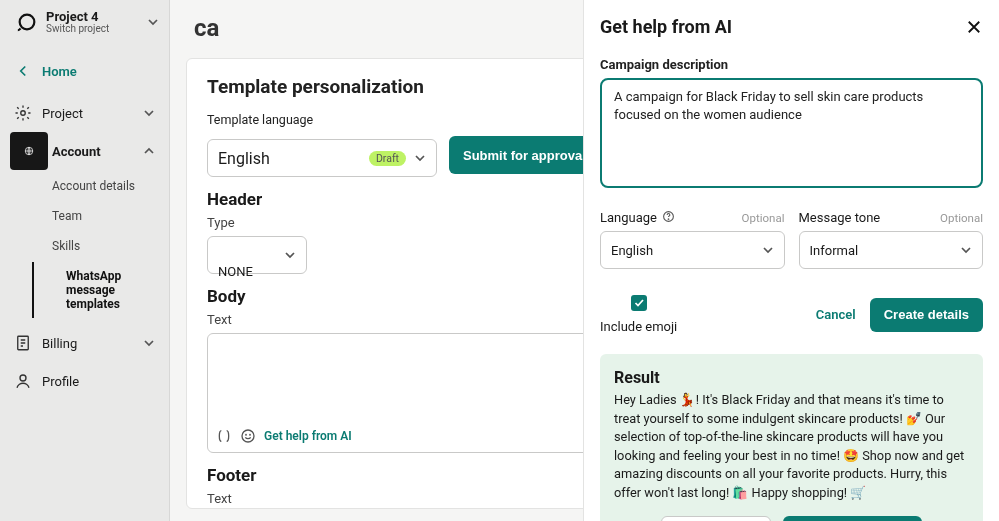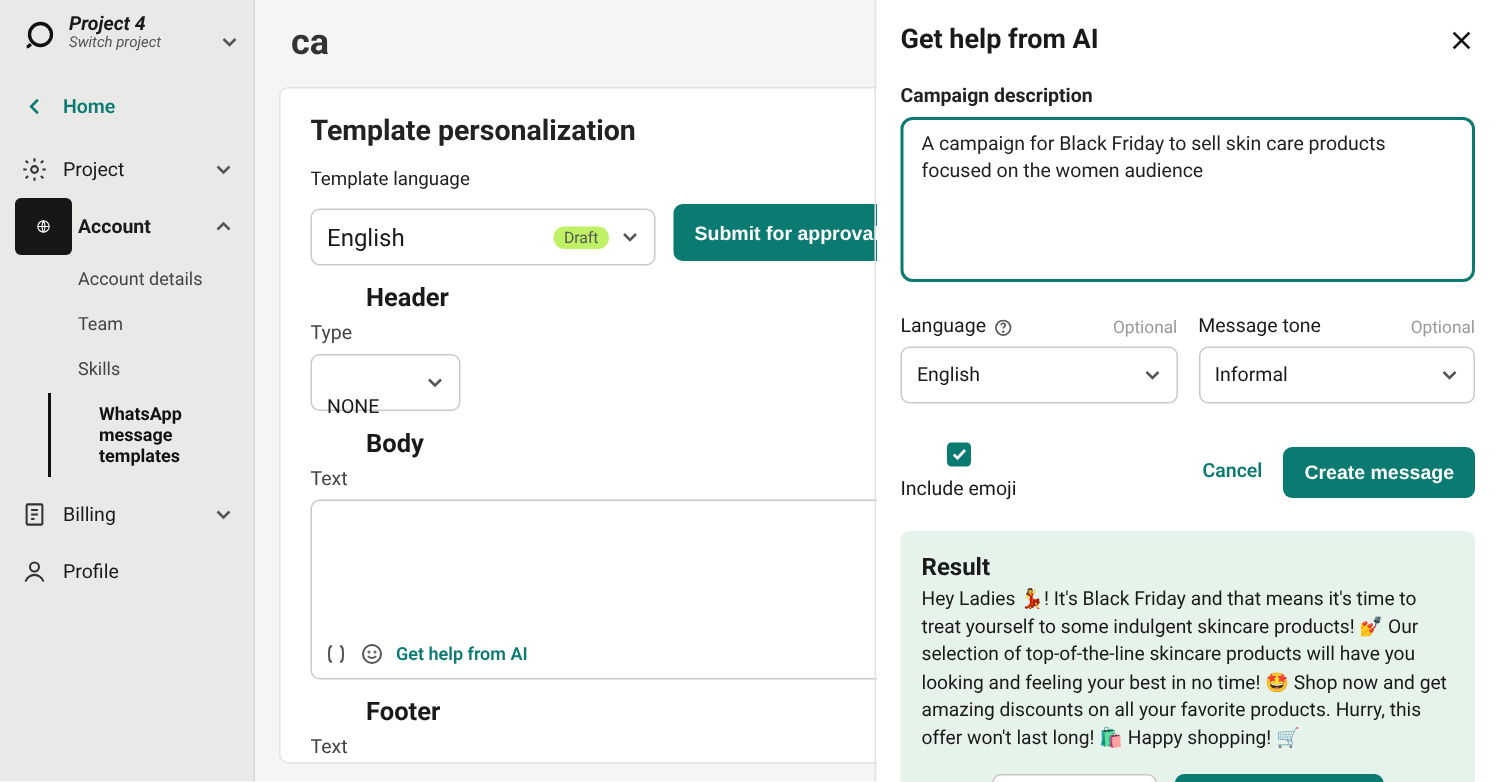--- a/index.html
+++ b/index.html
@@ -15,24 +15,23 @@
       position: absolute;
       left: 0; top: 0;
       width: 170px;
       height: 100%;
       background: #e9e9e8;
       border-right: 1px solid #d7d7d6;
       padding-top: 6px;
     }
     .proj-row {
       display: flex;
-      align-items: flex-end;
+      align-items: center;
       gap: 8px;
       padding: 4px 10px 12px 16px;
-      font-style: italic;
     }
     .logo-ring {
       width: 22px; height: 22px;
     }
     .proj-name { font-size: 13px; font-weight: 700; }
     .proj-switch { font-size: 10px; color: #555; }
     .home-row {
       display: flex;
       align-items: center;
       gap: 10px;
@@ -127,21 +126,20 @@
     }
     .row-split {
       display:flex;
       align-items:baseline;
       justify-content:space-between;
       margin-top: 12px;
     }
     .row-split h3 {
       font-size: 17px;
       font-weight:700;
-      margin-left:37px;
     }
     .hint {
       font-size: 11.5px;
       color:#888;
     }
     .subhead {
       font-size: 13px;
       color:#444;
       margin-top: 6px;
     }
@@ -479,21 +477,21 @@
   </div>
 
   <div class="field-label">
     <span>Campaign description</span>
   </div>
   <textarea class="desc-area" style="">A campaign for Black Friday to sell skin care products focused on the women audience</textarea>
 
   <div class="grid2">
     <div>
       <div class="mini-label">
-        <span style="display:flex;align-items:flex-end;gap:5px">
+        <span style="display:flex;align-items:flex-start;gap:5px">
           <span>Language</span>
           <span class="help-circle">
             <svg viewBox="0 0 24 24" width="13" height="13" stroke="#555" stroke-width="2" fill="none">
                 <circle cx="12" cy="12" r="9"></circle>
                 <path d="M9.5 9a2.5 2.5 0 115 0c0 1.5-2.5 2-2.5 4"></path>
                 <circle cx="12" cy="17" r="0.6" fill="#555"></circle>
               </svg>
           </span>
         </span>
         <span class="opt">Optional</span>
@@ -527,21 +525,21 @@
     <label class="check">
       <span class="checkbox">
         <svg viewBox="0 0 24 24" width="12" height="12" stroke="#fff" stroke-width="3.5" fill="none">
             <path d="M5 12l5 5L20 6"></path>
           </svg>
       </span>
       <span>Include emoji</span>
     </label>
     <div class="actions">
       <span class="link-cancel">Cancel</span>
-      <button class="primary-btn">Create message</button>
+      <button class="primary-btn">Create details</button>
     </div>
   </div>
 
   <div class="result">
     <h4>Result</h4>
     <p>Hey Ladies 💃! It's Black Friday and that means it's time to treat yourself to some indulgent skincare products! 💅 Our selection of top-of-the-line skincare products will have you looking and feeling your best in no time! 🤩 Shop now and get amazing discounts on all your favorite products. Hurry, this offer won't last long! 🛍️ Happy shopping! 🛒</p>
     <div class="result-actions">
       <button class="outline-btn">
         <span>
           <svg viewBox="0 0 24 24" width="15" height="15" stroke="#111" stroke-width="2" fill="none">

